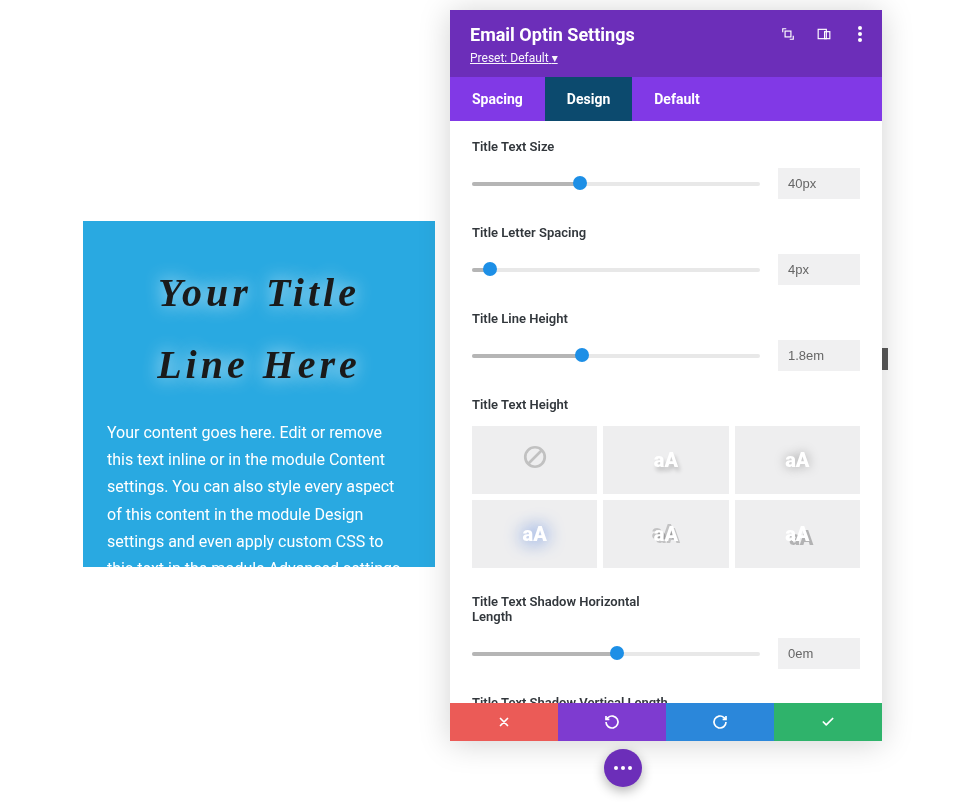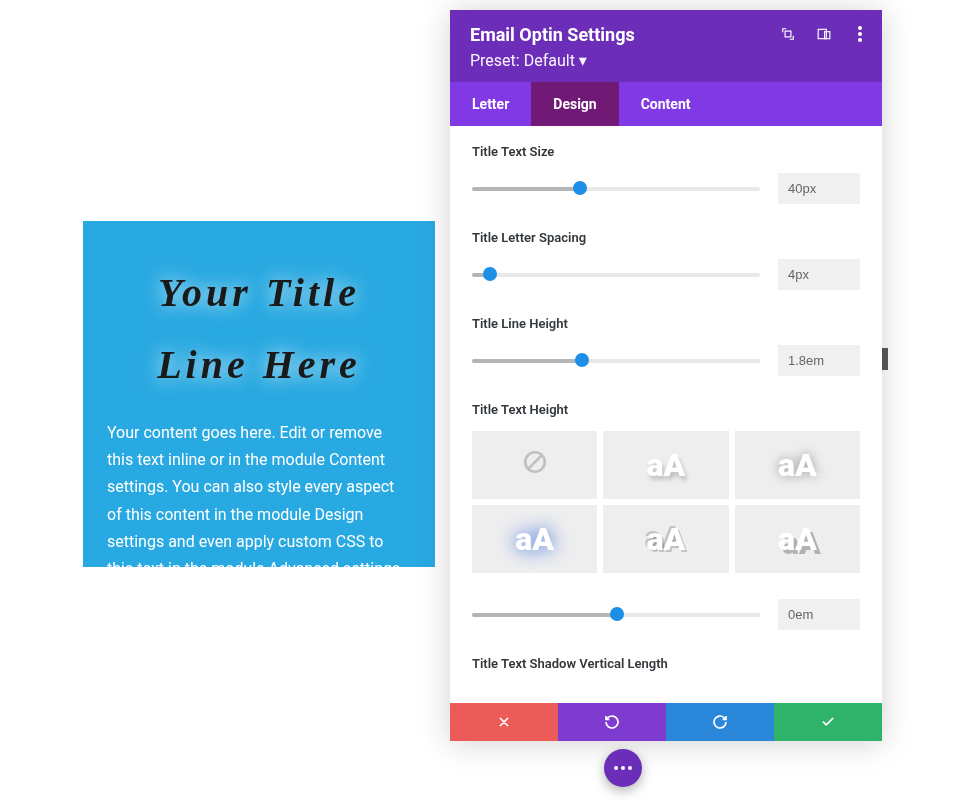--- a/index.html
+++ b/index.html
@@ -48,40 +48,40 @@
     height: 731px;
   }
   .panel-header {
     background: #6c2eb9;
     color: #fff;
     padding: 14px 20px 12px 20px;
     position: relative;
   }
   .panel-header h2 { font-size: 18px; font-weight: 700; }
   .panel-header .preset {
-    font-size: 16px; margin-top: 6px; opacity: 0.95;
+    font-size: 12px; margin-top: 6px; opacity: 0.95; text-decoration: underline;
   }
   .panel-header .header-icons {
     position: absolute; right: 12px; top: 14px;
     display: flex; gap: 16px; align-items: center;
   }
   .panel-header .header-icons .icon {
     width: 20px; height:20px; display:flex; align-items:center; justify-content:center; cursor:pointer;
   }
   .tabs {
     display: flex;
     background: #8139e6;
   }
   .tabs .tab {
     color: #fff;
     font-size: 14px; font-weight: 700;
     padding: 14px 22px;
     cursor: pointer;
   }
-  .tabs .tab.active { background: #701a75; }
+  .tabs .tab.active { background: #0c4a6e; }
   .panel-body {
     padding: 18px 22px 8px 22px;
     flex: 1;
     overflow: hidden;
     border-radius: 18px;
   }
   .field { margin-bottom: 26px; }
   .field-label { font-size: 13px; font-weight: 600; color: #32373c; margin-bottom: 14px; }
   .field-row { display: flex; align-items: center; gap: 18px; }
   .slider-wrap { flex: 1; position: relative; height: 6px; }
@@ -99,21 +99,21 @@
   .shadow-grid {
     display: grid;
     grid-template-columns: repeat(3, 1fr);
     gap: 6px;
   }
   .shadow-cell {
     height: 68px;
     background: #eeeeef;
     display:flex; align-items:center; justify-content:center;
     cursor:pointer;
-    font-size: 32px; font-weight: 900; color: #fff;
+    font-size: 20px; font-weight: 900; color: #fff;
     position: relative;
   }
   .shadow-cell .none {
     color:#c3c3c3; font-size:28px;
   }
   .shadow-cell.s1 .aA { text-shadow: 2px 4px 4px rgba(0,0,0,0.2);}
   .shadow-cell.s2 .aA { text-shadow: 0 0 12px rgba(0,0,0,0.35);}
   .shadow-cell.s3 .aA { text-shadow: 0 0 18px rgba(40,100,220,0.95);}
   .shadow-cell.s4 .aA { text-shadow: -2px -2px 0 rgba(0,0,0,0.18), 2px 2px 0 rgba(0,0,0,0.18);}
   .shadow-cell.s5 .aA { text-shadow: 4px 4px 0 rgba(0,0,0,0.25);}
@@ -174,23 +174,23 @@
         <svg width="4" height="16" viewBox="0 0 4 16" fill="#fff">
             <circle cx="2" cy="2" r="2"></circle>
             <circle cx="2" cy="8" r="2"></circle>
             <circle cx="2" cy="14" r="2"></circle>
           </svg>
       </div>
     </div>
   </div>
 
   <div class="tabs">
-    <div class="tab">Letter</div>
+    <div class="tab">Spacing</div>
     <div class="tab active">Design</div>
-    <div class="tab">Content</div>
+    <div class="tab">Default</div>
   </div>
 
   <div class="panel-body">
 
     <div class="field">
       <div class="field-label">Title Text Size</div>
       <div class="field-row">
         <div class="slider-wrap">
           <div class="slider-track"></div>
           <div class="slider-fill" style="width:37%"></div>
@@ -247,20 +247,21 @@
         <div class="shadow-cell s4">
             <span class="aA">aA</span>
           </div>
         <div class="shadow-cell s5">
             <span class="aA">aA</span>
           </div>
       </div>
     </div>
 
     <div class="field">
+      <div class="field-label" style="max-width:200px">Title Text Shadow Horizontal Length</div>
       <div class="field-row">
         <div class="slider-wrap">
           <div class="slider-track"></div>
           <div class="slider-fill" style="width:50%"></div>
           <div class="slider-handle" style="left:calc(50% - 6px)"></div>
         </div>
         <input class="vbox" value="0em" style="">
       </div>
     </div>
 

